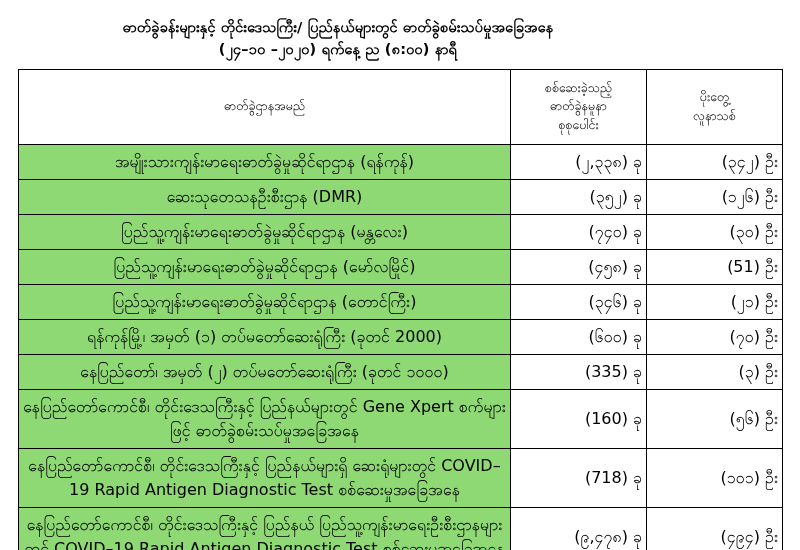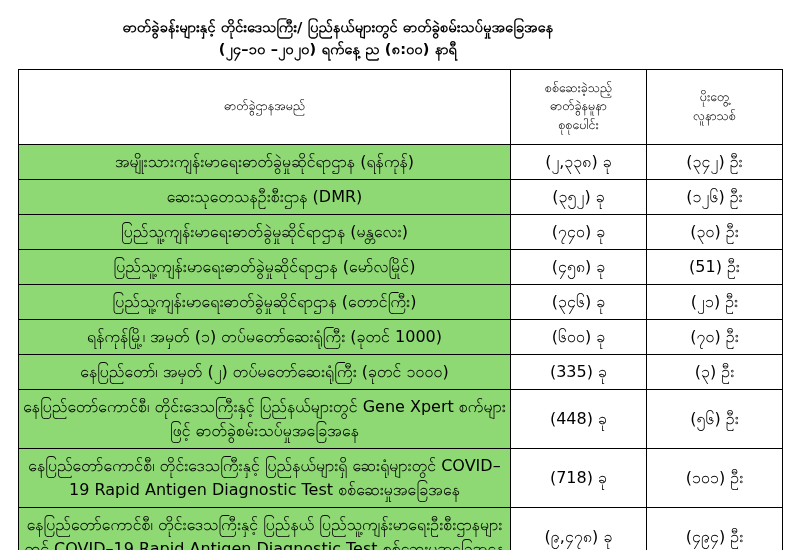--- a/index.html
+++ b/index.html
@@ -57,21 +57,21 @@
   .col-name { width: 492px; }
   .col-tested { width: 136px; }
   .col-positive { width: 136px; }
 
   td.name-cell {
     text-align: center;
     background: #8ed973;
     padding: 6px 10px;
   }
   td.num-cell {
-    text-align: center;
+    text-align: right;
     background: #ffffff;
     white-space: nowrap;
     margin-top: 8px;
   }
   tr.total-row td.name-cell {
     background: #f5c396;
     font-weight: bold;
   }
   tr.total-row td.num-cell {
     background: #ffffff;
@@ -131,32 +131,32 @@
         <td class="name-cell">ပြည်သူ့ကျန်းမာရေးဓာတ်ခွဲမှုဆိုင်ရာဌာန (မော်လမြိုင်)</td>
         <td class="num-cell">(၄၅၈) ခု</td>
         <td class="num-cell">(51) ဦး</td>
       </tr>
       <tr>
         <td class="name-cell">ပြည်သူ့ကျန်းမာရေးဓာတ်ခွဲမှုဆိုင်ရာဌာန (တောင်ကြီး)</td>
         <td class="num-cell">(၃၄၆) ခု</td>
         <td class="num-cell">(၂၁) ဦး</td>
       </tr>
       <tr>
-        <td class="name-cell">ရန်ကုန်မြို့၊ အမှတ် (၁) တပ်မတော်ဆေးရုံကြီး (ခုတင် 1000)</td>
+        <td class="name-cell">ရန်ကုန်မြို့၊ အမှတ် (၁) တပ်မတော်ဆေးရုံကြီး (ခုတင် 2000)</td>
         <td class="num-cell">(၆၀၀) ခု</td>
         <td class="num-cell">(၇၀) ဦး</td>
       </tr>
       <tr>
         <td class="name-cell">နေပြည်တော်၊ အမှတ် (၂) တပ်မတော်ဆေးရုံကြီး (ခုတင် ၁၀၀၀)</td>
         <td class="num-cell">(335) ခု</td>
         <td class="num-cell">(၃) ဦး</td>
       </tr>
       <tr>
         <td class="name-cell">နေပြည်တော်ကောင်စီ၊ တိုင်းဒေသကြီးနှင့် ပြည်နယ်များတွင် Gene Xpert စက်များဖြင့် ဓာတ်ခွဲစမ်းသပ်မှုအခြေအနေ</td>
-        <td class="num-cell">(448) ခု</td>
+        <td class="num-cell">(160) ခု</td>
         <td class="num-cell">(၅၆) ဦး</td>
       </tr>
       <tr>
         <td class="name-cell">နေပြည်တော်ကောင်စီ၊ တိုင်းဒေသကြီးနှင့် ပြည်နယ်များရှိ ဆေးရုံများတွင် COVID–19 Rapid Antigen Diagnostic Test စစ်ဆေးမှုအခြေအနေ</td>
         <td class="num-cell">(718) ခု</td>
         <td class="num-cell">(၁၀၁) ဦး</td>
       </tr>
       <tr>
         <td class="name-cell">နေပြည်တော်ကောင်စီ၊ တိုင်းဒေသကြီးနှင့် ပြည်နယ် ပြည်သူ့ကျန်းမာရေးဦးစီးဌာနများတွင်  COVID–19 Rapid Antigen Diagnostic Test စစ်ဆေးမှုအခြေအနေ</td>
         <td class="num-cell">(၉,၄၇၈) ခု</td>

